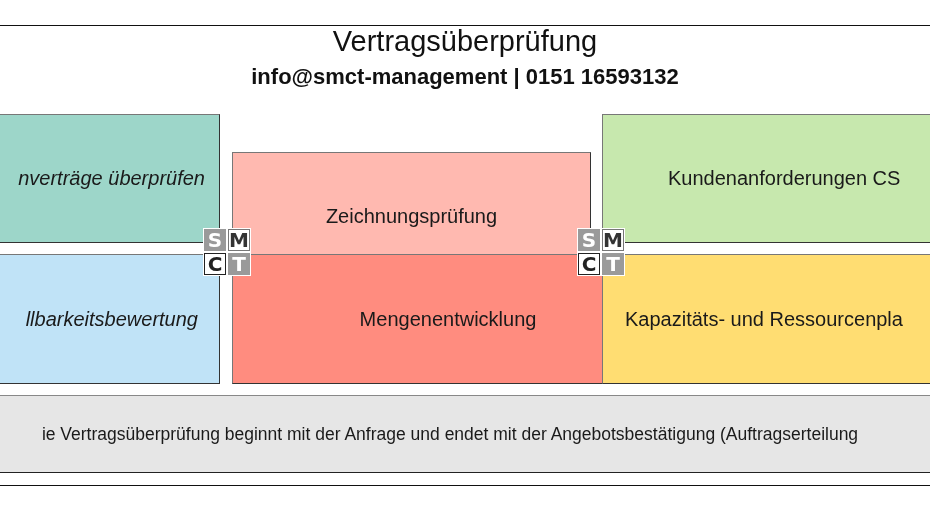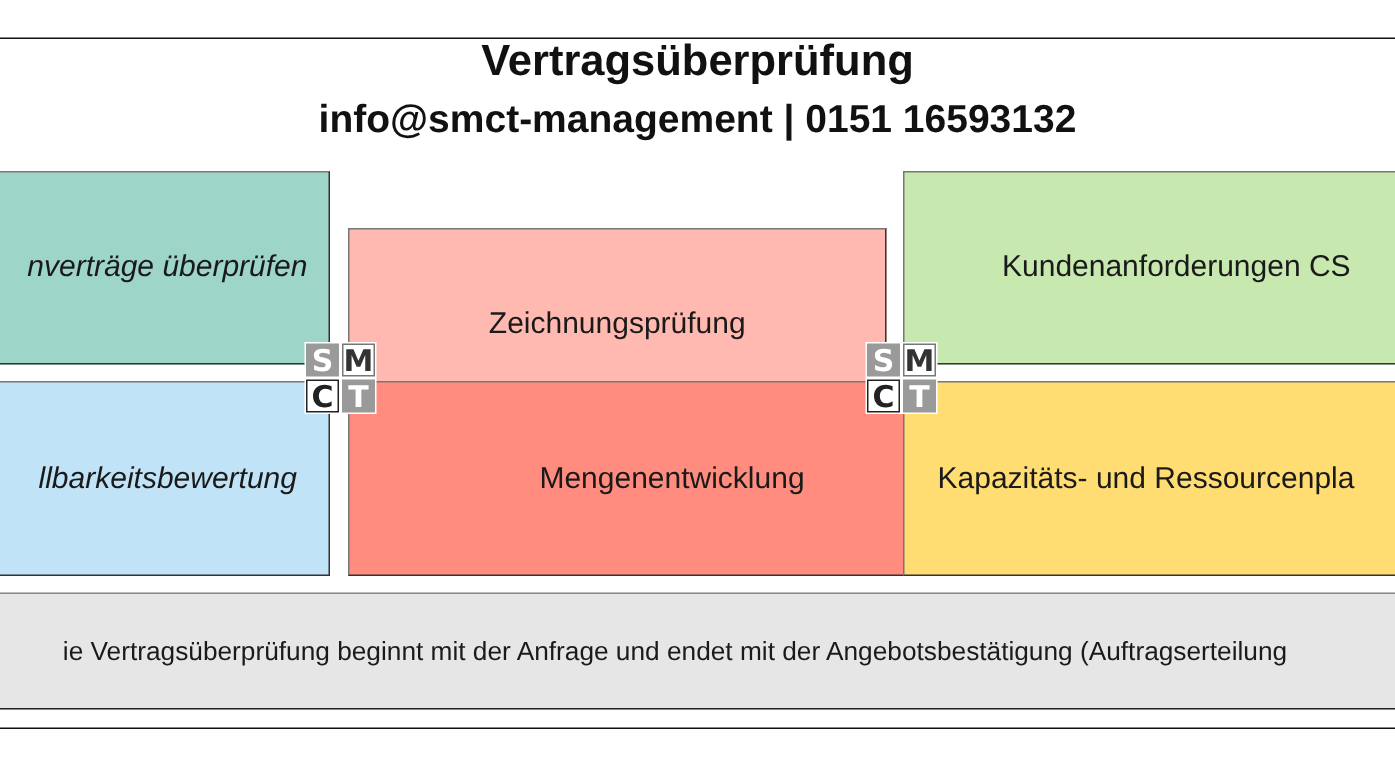--- a/index.html
+++ b/index.html
@@ -8,26 +8,26 @@
       background: #ffffff;
       overflow: hidden;
       font-family: "Liberation Sans", sans-serif;
       position: relative;
     }
     .hline {
       position: absolute; left: 0; width: 930px; height: 1px; background: #111;
     }
     .title {
       position: absolute; left: 0; width: 930px; top: 25px;
-      text-align: center; font-weight: bold; font-size: 29px; color: #111;
+      text-align: center; font-weight: normal; font-size: 29px; color: #111;
       letter-spacing: 0px;
     }
     .subtitle {
       position: absolute; left: 0; width: 930px; top: 64px;
-      text-align: center; font-weight: bold; font-size: 26px; color: #111;
+      text-align: center; font-weight: bold; font-size: 22px; color: #111;
     }
     .box {
       position: absolute;
       box-sizing: border-box;
       border: 1px solid #333;
       border-top-color: #777;
       border-left-color: #777;
       display: flex; align-items: center; justify-content: center;
       overflow: hidden;
       white-space: nowrap;

